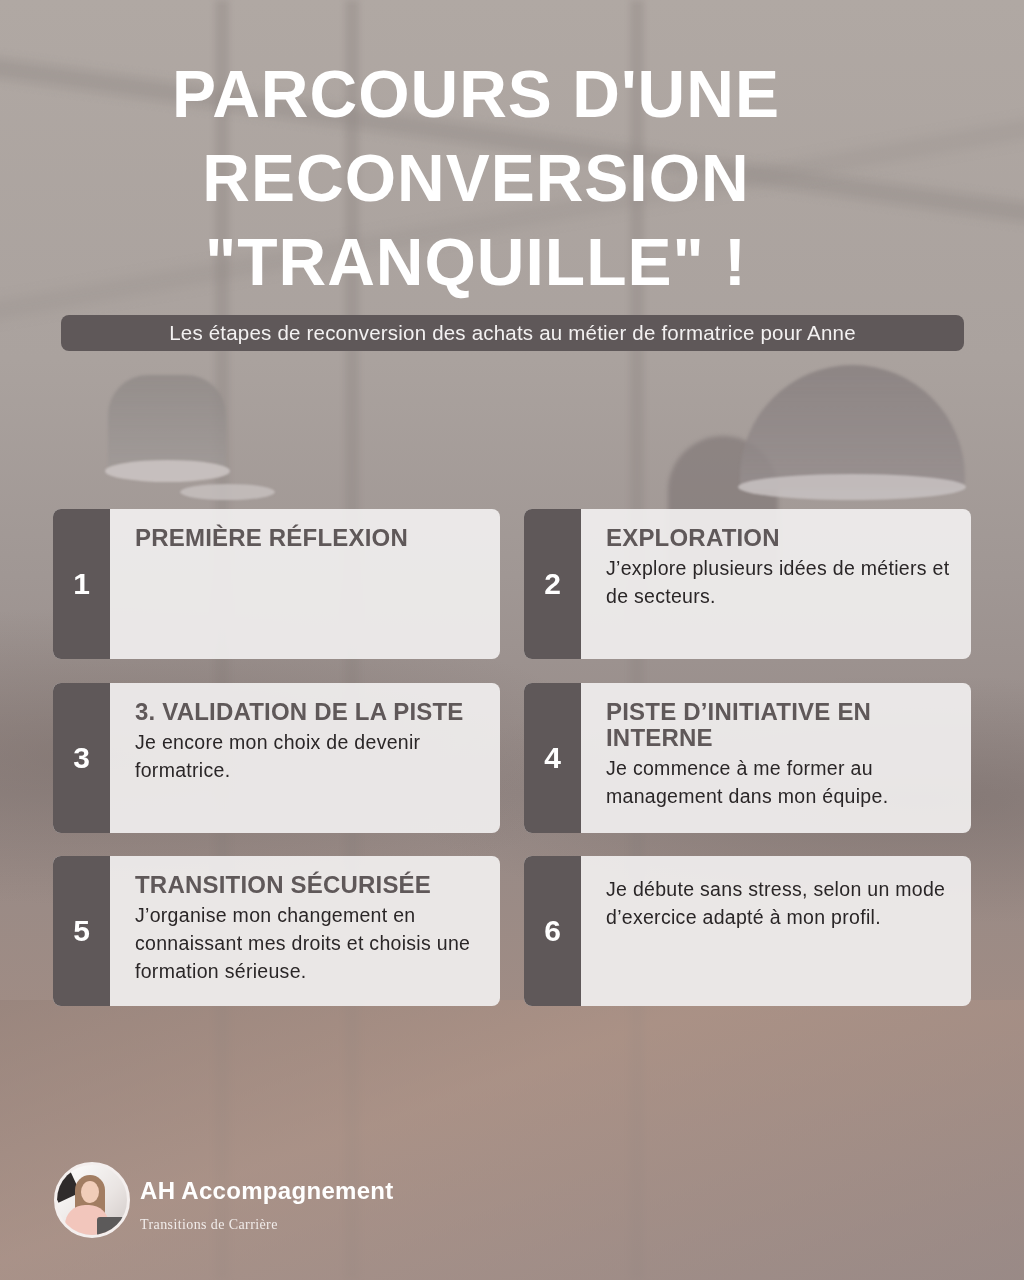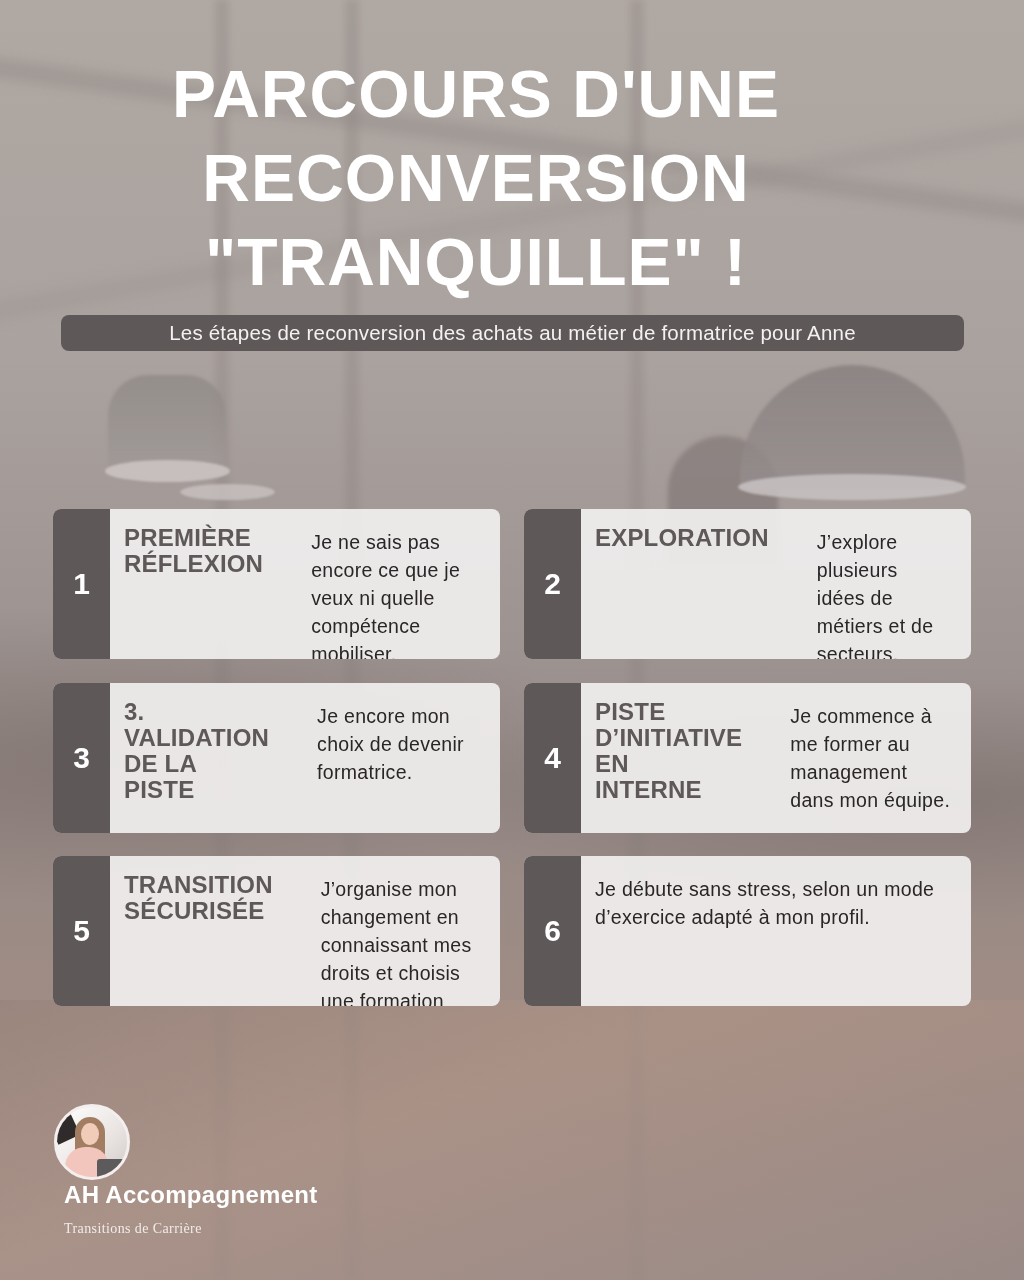--- a/index.html
+++ b/index.html
@@ -105,22 +105,22 @@
     .card .num {
       width: 57px; flex: 0 0 57px;
       background: #5f5859;
       color: #ffffff;
       font-family: "Liberation Sans", sans-serif;
       font-weight: bold;
       font-size: 30px;
       display: flex; align-items: center; justify-content: center;
     }
     .card .body {
-      padding: 16px 20px 0 14px;
-      display: flex; flex-direction: row; gap: 48px;
+      padding: 16px 20px 0 25px;
+      display: flex; flex-direction: column;
     }
     .card .heading {
       color: #5f5859;
       font-family: "Liberation Sans", sans-serif;
       font-weight: bold;
       font-size: 24px;
       line-height: 26px;
       letter-spacing: 0.2px;
     }
     .card .text {
@@ -133,22 +133,22 @@
     }
     .c1 { left: 53px;  top: 509px; }
     .c2 { left: 524px; top: 509px; }
     .c3 { left: 53px;  top: 683px; }
     .c4 { left: 524px; top: 683px; }
     .c5 { left: 53px;  top: 856px; }
     .c6 { left: 524px; top: 856px; }
 
     
     .brand {
-      position: absolute; left: 54px; top: 1104px;
-      display: flex; align-items: flex-start; flex-direction: column;
+      position: absolute; left: 54px; top: 1162px;
+      display: flex; align-items: flex-end;
     }
     .avatar {
       width: 76px; height: 76px; border-radius: 50%;
       border: 3px solid #f4efee;
       overflow: hidden; position: relative;
       background: linear-gradient(135deg, #ffffff 0%, #e9e4e2 60%, #cfc8c6 100%);
     }
     .avatar .hair {
       position: absolute; left: 18px; top: 10px; width: 30px; height: 42px;
       border-radius: 15px 15px 6px 6px; background: #a27d62;
@@ -211,21 +211,20 @@
   <span>RECONVERSION</span>
   <span>"TRANQUILLE" !</span>
 </h1>
 
 <div class="subtitle">Les étapes de reconversion des achats au métier de formatrice pour Anne</div>
 
 <div class="card c1">
   <div class="num">1</div>
   <div class="body">
     <div class="heading">PREMIÈRE RÉFLEXION</div>
-    <div class="text">Je ne sais pas encore ce que je veux ni quelle compétence mobiliser.</div>
   </div>
 </div>
 
 <div class="card c2">
   <div class="num">2</div>
   <div class="body">
     <div class="heading">EXPLORATION</div>
     <div class="text">J’explore plusieurs idées de métiers et de secteurs.</div>
   </div>
 </div>

